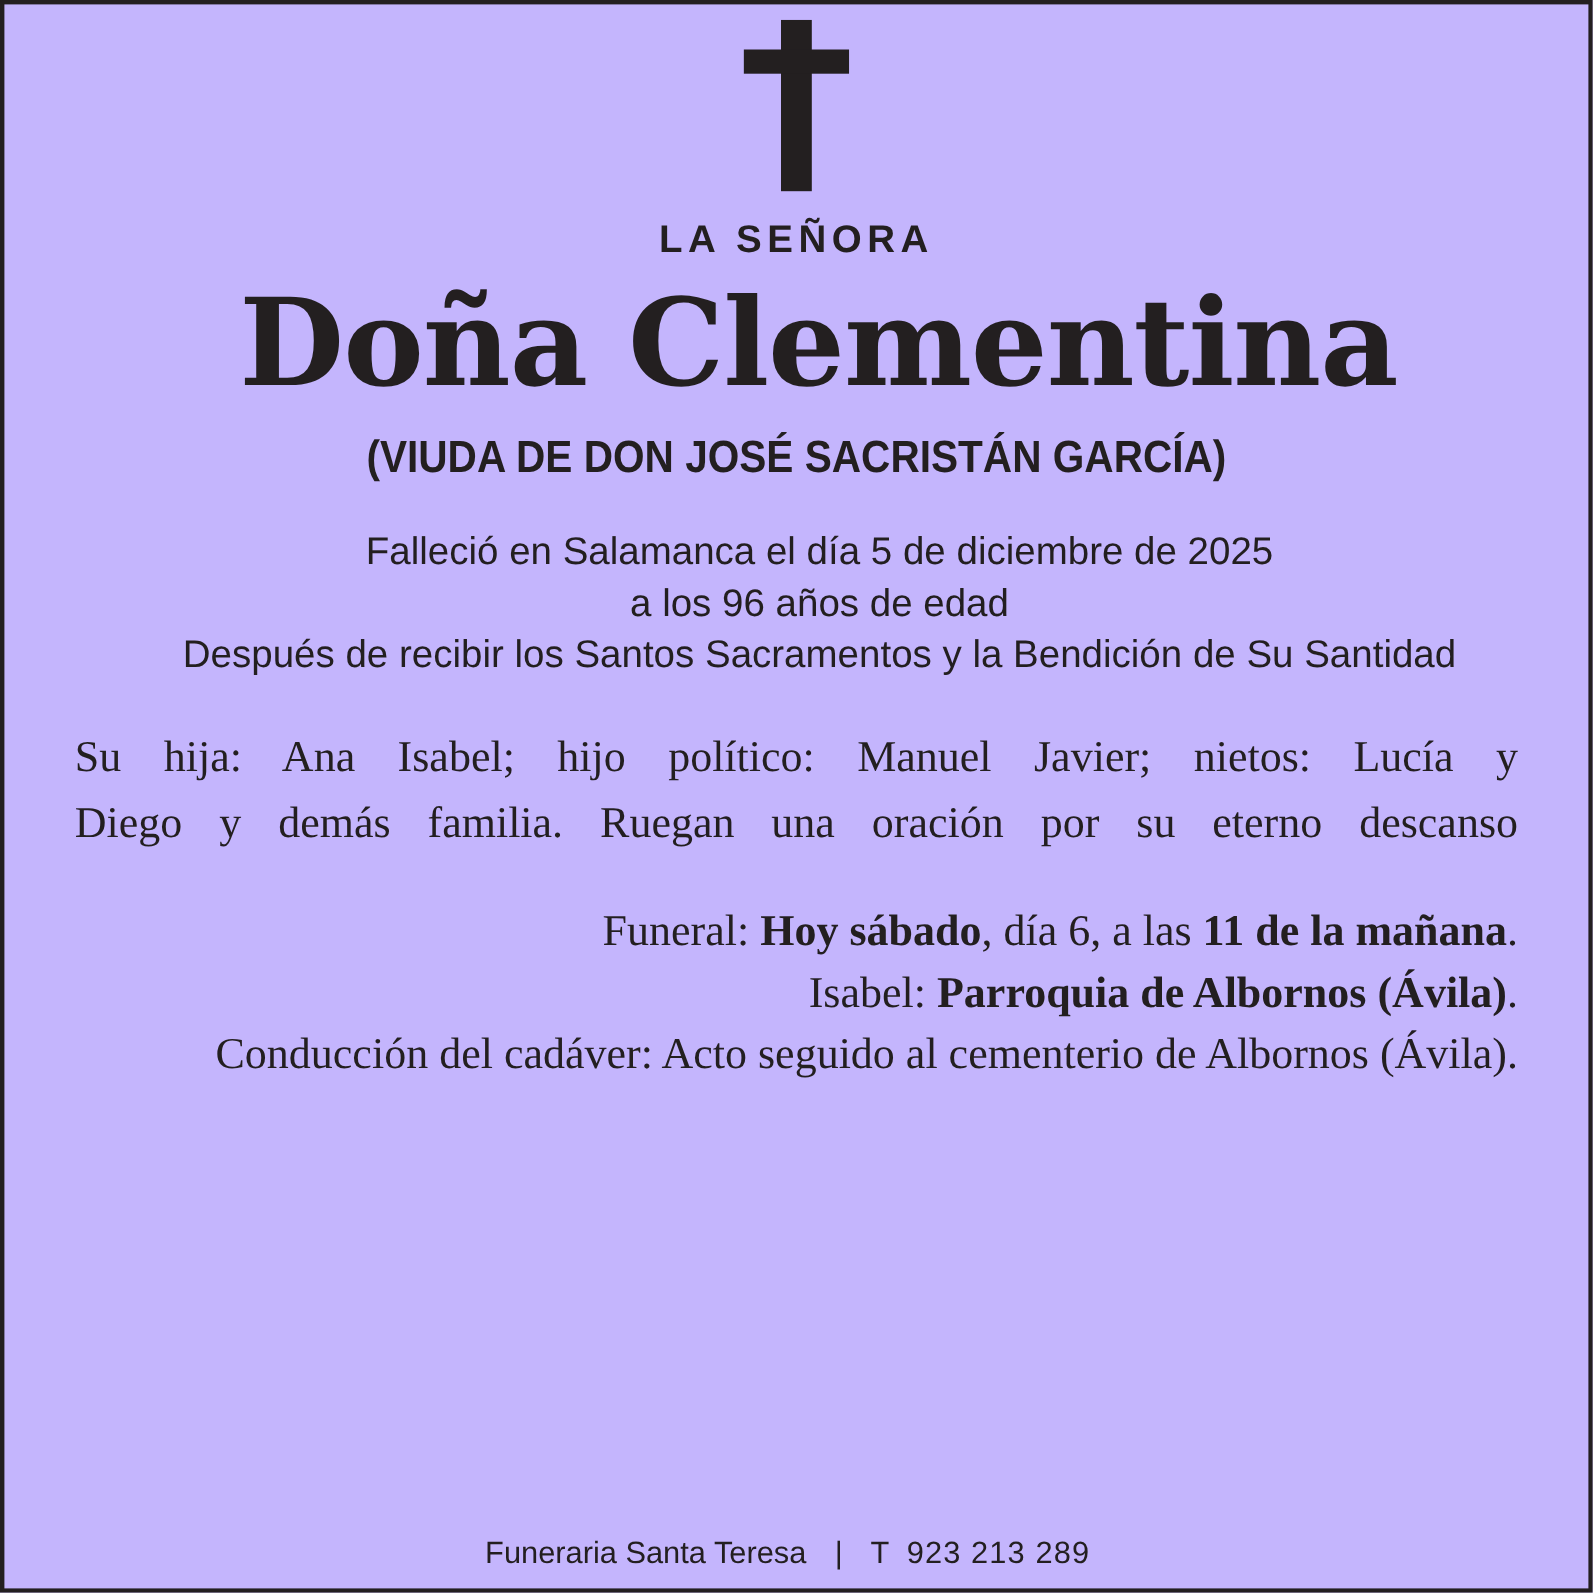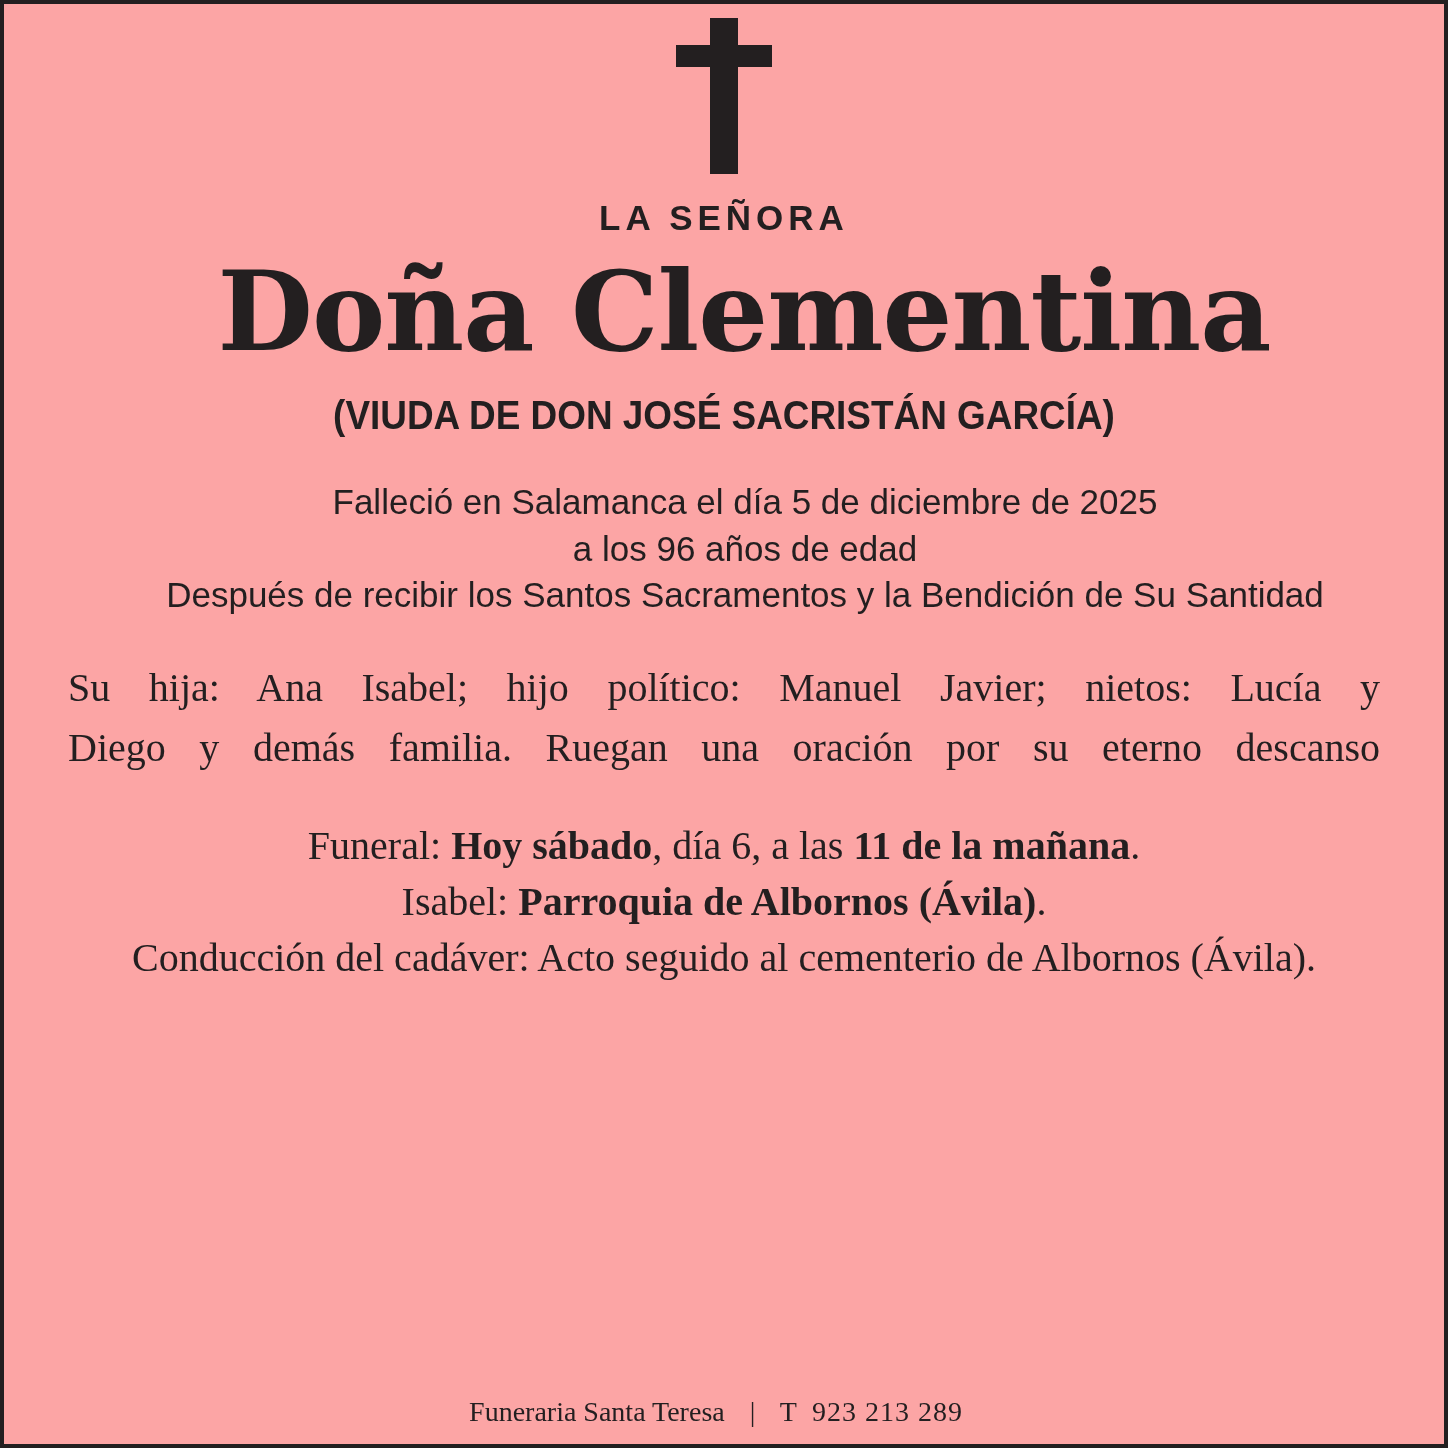--- a/index.html
+++ b/index.html
@@ -6,21 +6,21 @@
     margin: 0;
     padding: 0;
     background: #ffffff;
   }
   .sheet {
     position: relative;
     width: 1448px;
     height: 1448px;
     box-sizing: border-box;
     border: 4px solid #231f20;
-    background: #fca5a5;
+    background: #c4b5fd;
     color: #231f20;
     overflow: hidden;
     text-align: center;
     font-family: "Liberation Serif", "DejaVu Serif", serif;
   }
   .cross-wrap {
     margin: 14px auto 0;
     width: 96px;
     height: 156px;
   }
@@ -74,29 +74,29 @@
     line-height: 1.5;
   }
   .jline {
     text-align: justify;
     text-align-last: justify;
   }
   .services {
     margin: 40px 64px 10px 64px;
     font-size: 40px;
     line-height: 1.4;
-    text-align: center;
+    text-align: right;
   }
   .services .seg-b { font-weight: 700; }
   .footer {
     position: absolute;
     left: 0;
     right: 16px;
     bottom: 16px;
-    font-family: Liberation Serif, serif;
+    font-family: Liberation Sans, sans-serif;
     font-size: 28px;
     color: #231f20;
   }
   .footer .sep { margin: 0 18px; font-weight: 400; }
   .footer .tprefix { font-weight: 400; margin-right: 8px; }
   .footer .phone { font-weight: 500; letter-spacing: 1px; }
 </style>
 </head>
 <body>
 

